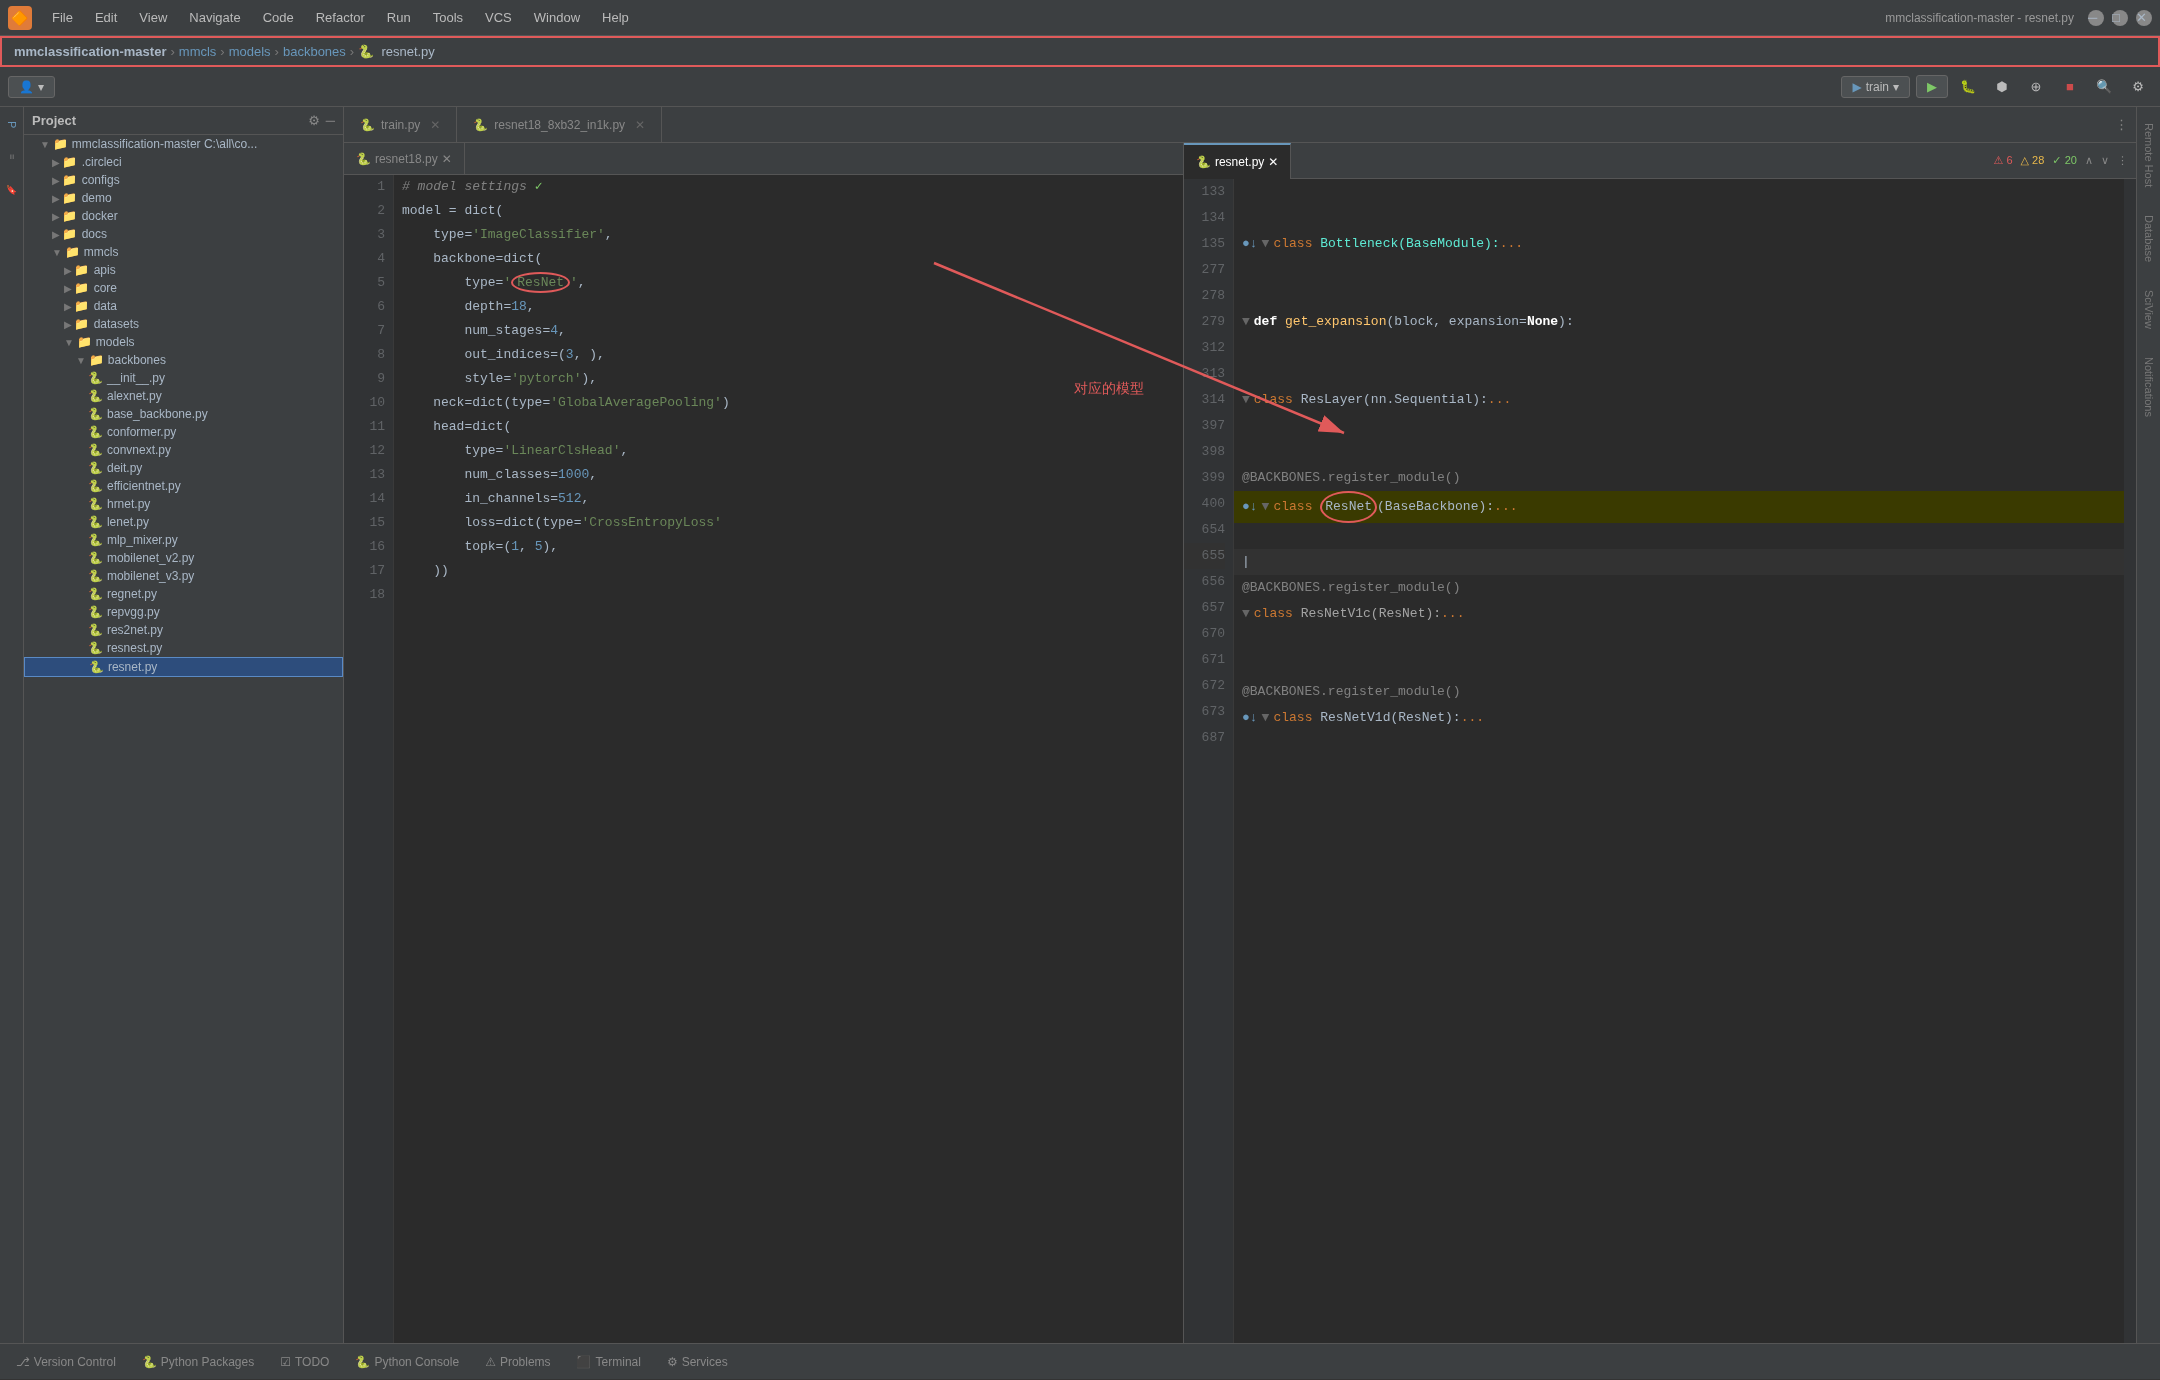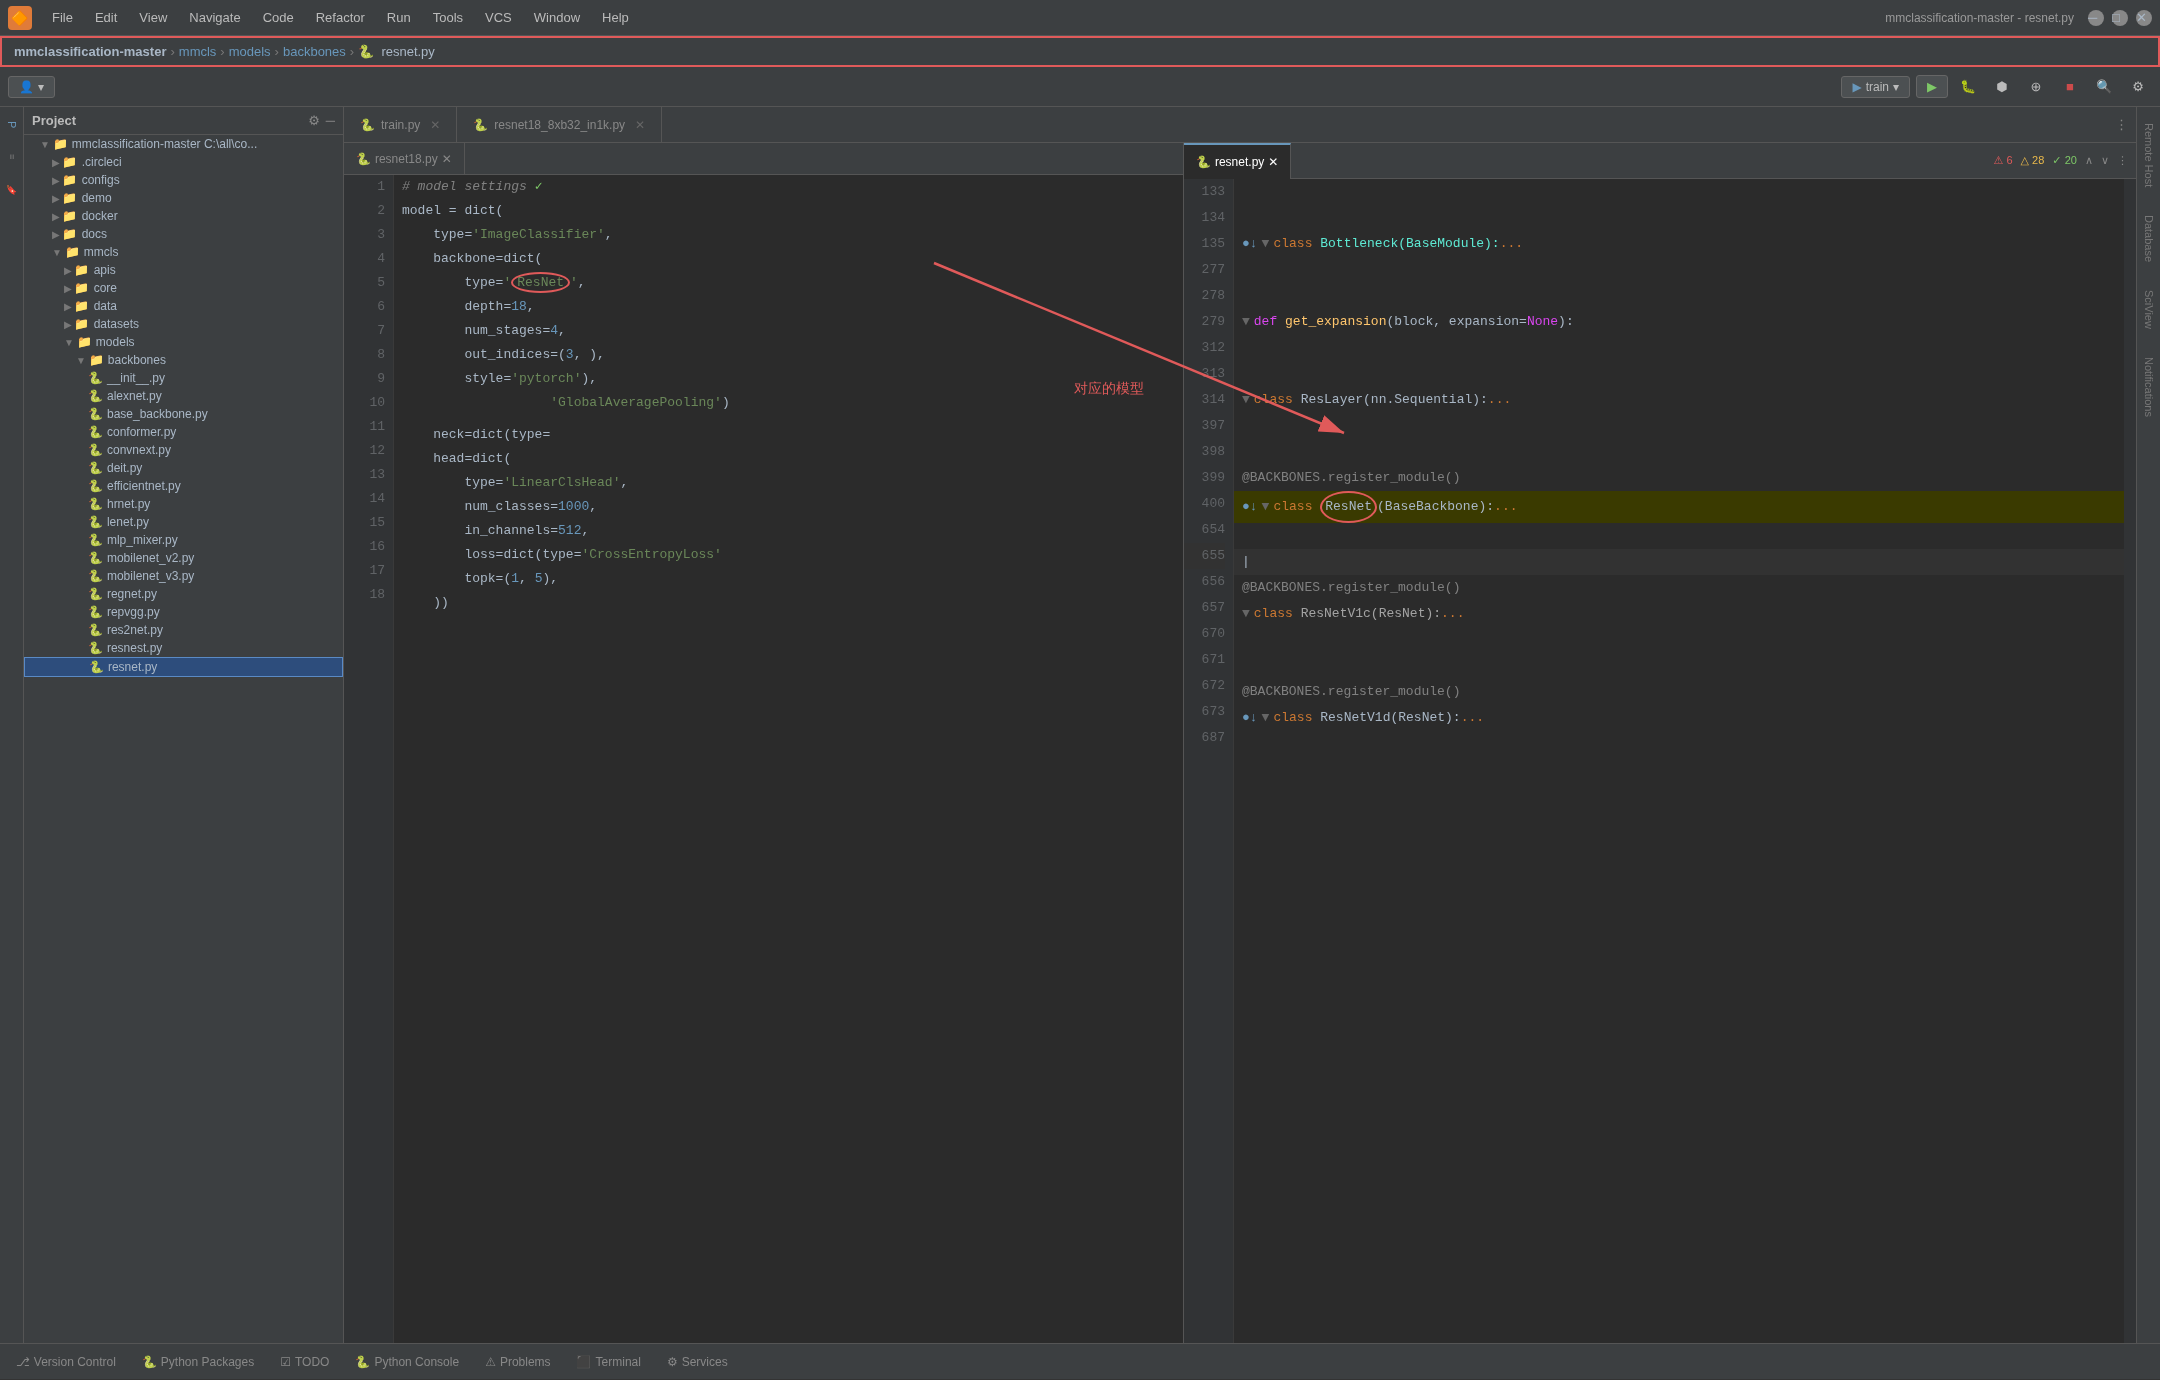--- a/index.html
+++ b/index.html
@@ -67,21 +67,21 @@
     #tabs-more { margin-left: auto; padding: 0 8px; cursor: pointer; color: #888; }
 
     
     #editor-left { width: 840px; border-right: 1px solid #555; display: flex; flex-direction: column; overflow: hidden; }
     #editor-left-tabs { background: #3c3f41; border-bottom: 1px solid #555; display: flex; align-items: center; height: 32px; }
     .editor-tab { display: flex; align-items: center; padding: 0 12px; height: 32px; cursor: pointer; font-size: 12px; color: #888; gap: 4px; border-right: 1px solid #555; }
     .editor-content { flex: 1; overflow: hidden; background: #2b2b2b; font-family: 'Consolas', 'Courier New', monospace; font-size: 13px; display: flex; }
     .line-numbers { width: 50px; background: #313335; color: #606366; text-align: right; padding: 0 8px 0 0; user-select: none; font-size: 13px; line-height: 24px; border-right: 1px solid #3a3a3a; flex-shrink: 0; }
     .code-lines { flex: 1; overflow: auto; padding: 0 8px; line-height: 24px; }
     .code-line { display: flex; align-items: flex-start; white-space: pre; }
-    .kw { color: #d946ef; }
+    .kw { color: #ffffff; font-weight: bold; }
     .str { color: #6a8759; }
     .num { color: #6897bb; }
     .func { color: #ffc66d; }
     .comment { color: #808080; font-style: italic; }
     .checkmark { color: #7ec867; margin-left: 8px; }
 
     
     #editor-right { flex: 1; display: flex; flex-direction: column; overflow: hidden; }
     #editor-right-tabs { background: #3c3f41; border-bottom: 1px solid #555; display: flex; align-items: center; height: 36px; }
     .right-tab { display: flex; align-items: center; padding: 0 12px; height: 36px; cursor: pointer; font-size: 12px; color: #888; gap: 4px; border-right: 1px solid #555; }
@@ -397,21 +397,21 @@
             <div class="code-line">
               <span style="color:#a9b7c6;">        num_stages=</span><span class="num">4</span><span style="color:#a9b7c6;">,</span>
             </div>
             <div class="code-line">
               <span style="color:#a9b7c6;">        out_indices=(</span><span class="num">3</span><span style="color:#a9b7c6;">, ),</span>
             </div>
             <div class="code-line">
               <span style="color:#a9b7c6;">        style=</span><span class="str">'pytorch'</span><span style="color:#a9b7c6;">),</span>
             </div>
             <div class="code-line">
-              <span style="color:#a9b7c6;margin-top:32px;">    neck=dict(type=</span><span class="str">'GlobalAveragePooling'</span><span style="color:#a9b7c6;">)</span>
+              <span style="color:#a9b7c6;">    neck=dict(type=</span><span class="str">'GlobalAveragePooling'</span><span style="color:#a9b7c6;">)</span>
             </div>
             <div class="code-line">
               <span style="color:#a9b7c6;">    head=dict(</span>
             </div>
             <div class="code-line">
               <span style="color:#a9b7c6;">        type=</span><span class="str">'LinearClsHead'</span><span style="color:#a9b7c6;">,</span>
             </div>
             <div class="code-line">
               <span style="color:#a9b7c6;">        num_classes=</span><span class="num">1000</span><span style="color:#a9b7c6;">,</span>
             </div>

